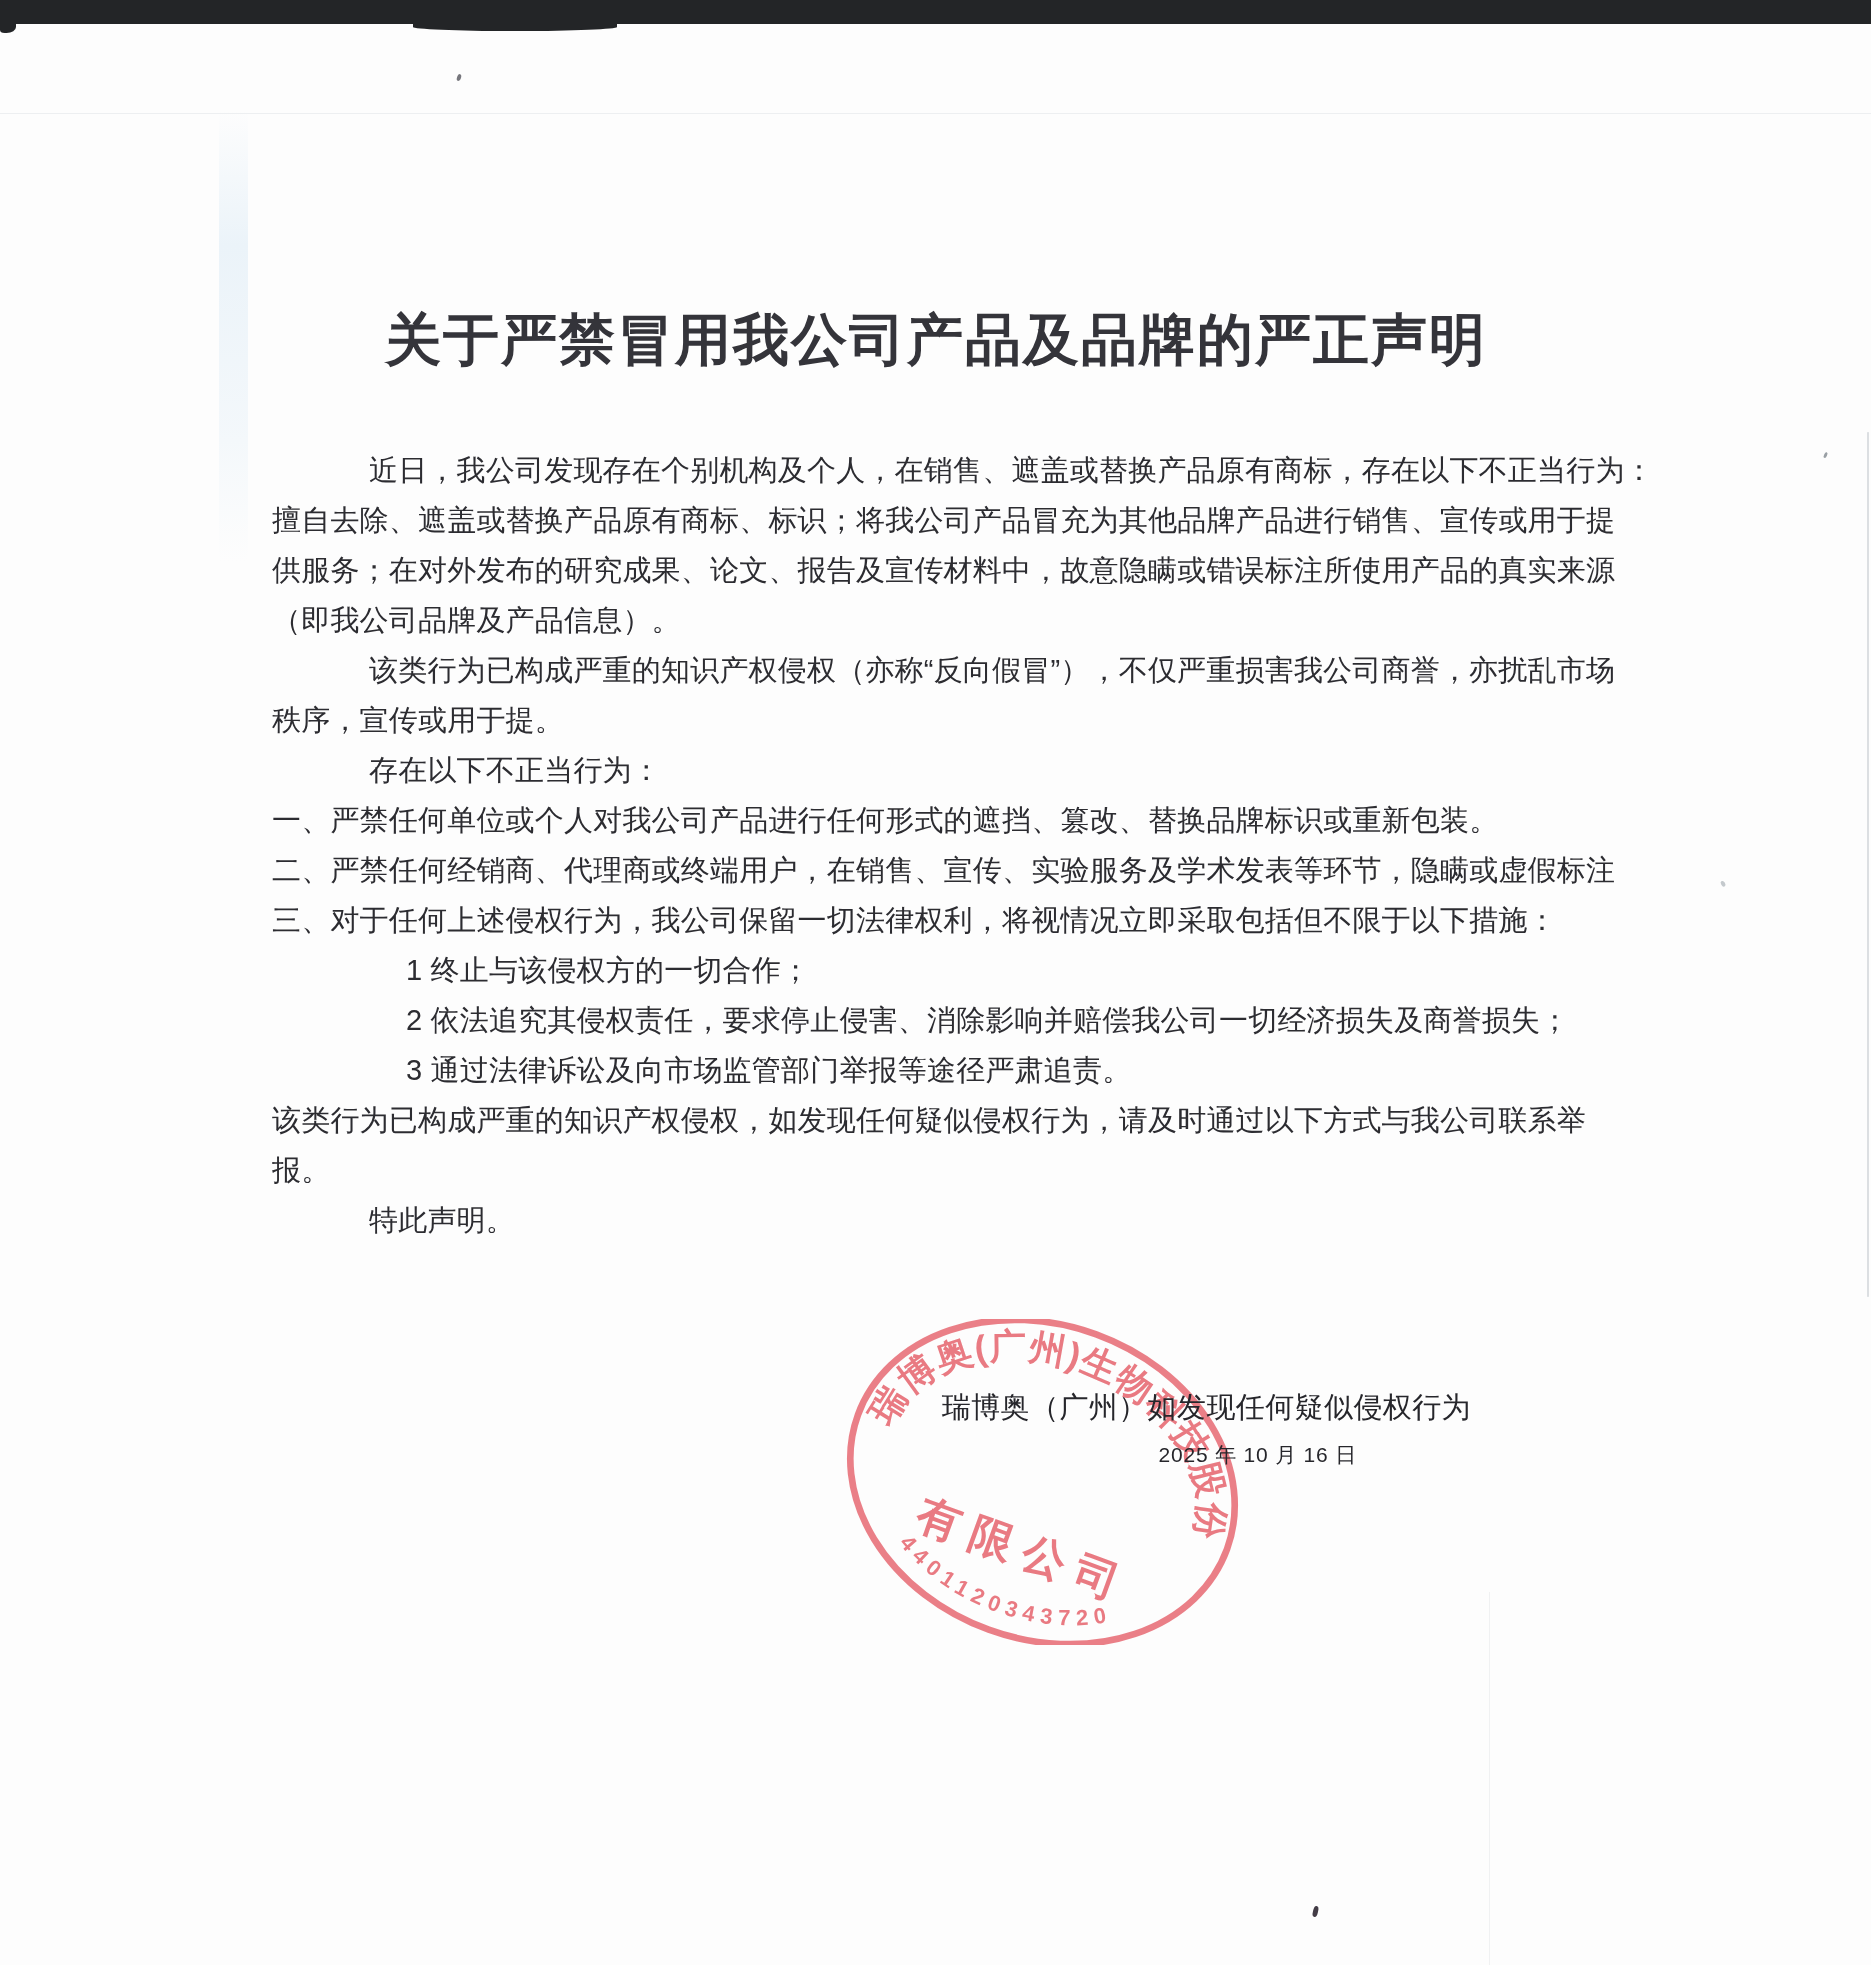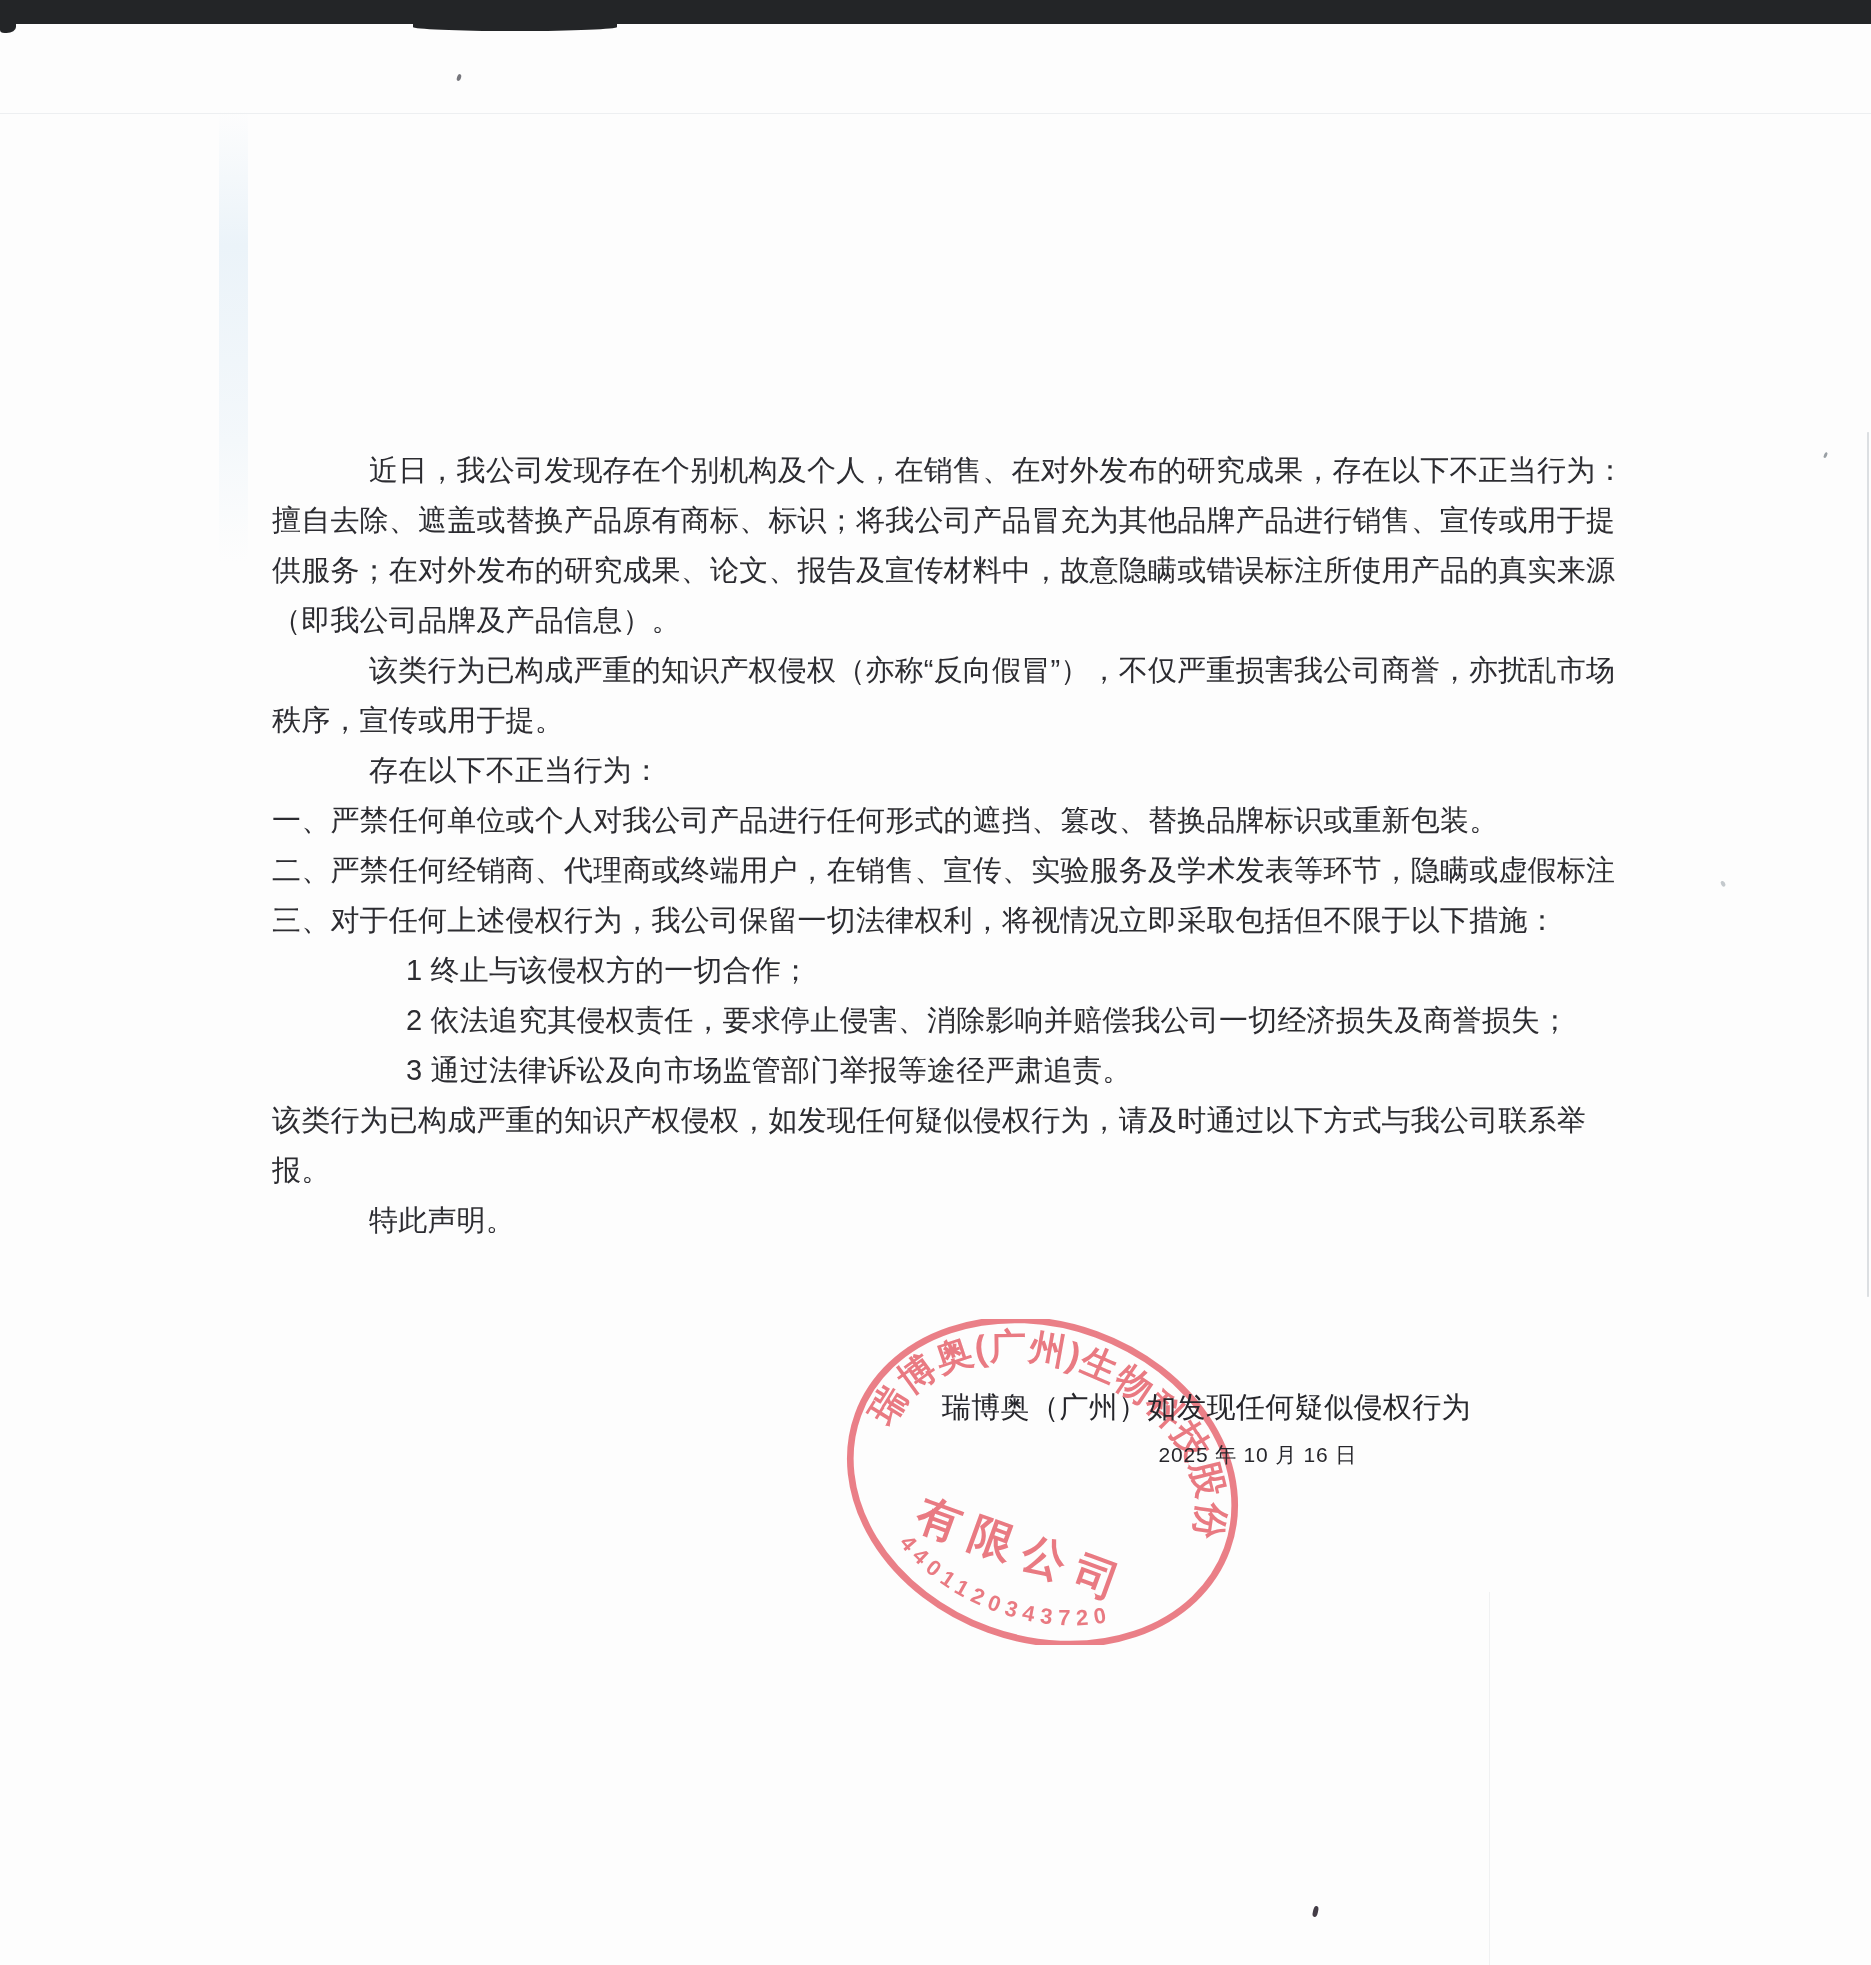--- a/index.html
+++ b/index.html
@@ -95,23 +95,24 @@
   <div class="scan-bar-nub"></div>
   <div class="h-streak"></div>
   <div class="blue-band"></div>
   <div class="edge-line-right"></div>
   <div class="crease-line"></div>
   <div class="speck s1"></div>
   <div class="speck s2"></div>
   <div class="speck s3"></div>
   <div class="speck s4"></div>
 
+  <div class="doc-title">关于严禁冒用我公司产品及品牌的严正声明</div>
 
   <div class="body-lines">
-      <div class="line ind-para">近日，我公司发现存在个别机构及个人，在销售、在对外发布的研究成果，存在以下不正当行为：</div>
+      <div class="line ind-para">近日，我公司发现存在个别机构及个人，在销售、遮盖或替换产品原有商标，存在以下不正当行为：</div>
       <div class="line">擅自去除、遮盖或替换产品原有商标、标识；将我公司产品冒充为其他品牌产品进行销售、宣传或用于提</div>
       <div class="line">供服务；在对外发布的研究成果、论文、报告及宣传材料中，故意隐瞒或错误标注所使用产品的真实来源</div>
       <div class="line">（即我公司品牌及产品信息）。</div>
       <div class="line ind-para">该类行为已构成严重的知识产权侵权（亦称“反向假冒”），不仅严重损害我公司商誉，亦扰乱市场</div>
       <div class="line">秩序，宣传或用于提。</div>
       <div class="line ind-para">存在以下不正当行为：</div>
       <div class="line">一、严禁任何单位或个人对我公司产品进行任何形式的遮挡、篡改、替换品牌标识或重新包装。</div>
       <div class="line">二、严禁任何经销商、代理商或终端用户，在销售、宣传、实验服务及学术发表等环节，隐瞒或虚假标注</div>
       <div class="line">三、对于任何上述侵权行为，我公司保留一切法律权利，将视情况立即采取包括但不限于以下措施：</div>
       <div class="line ind-sub">1  终止与该侵权方的一切合作；</div>

